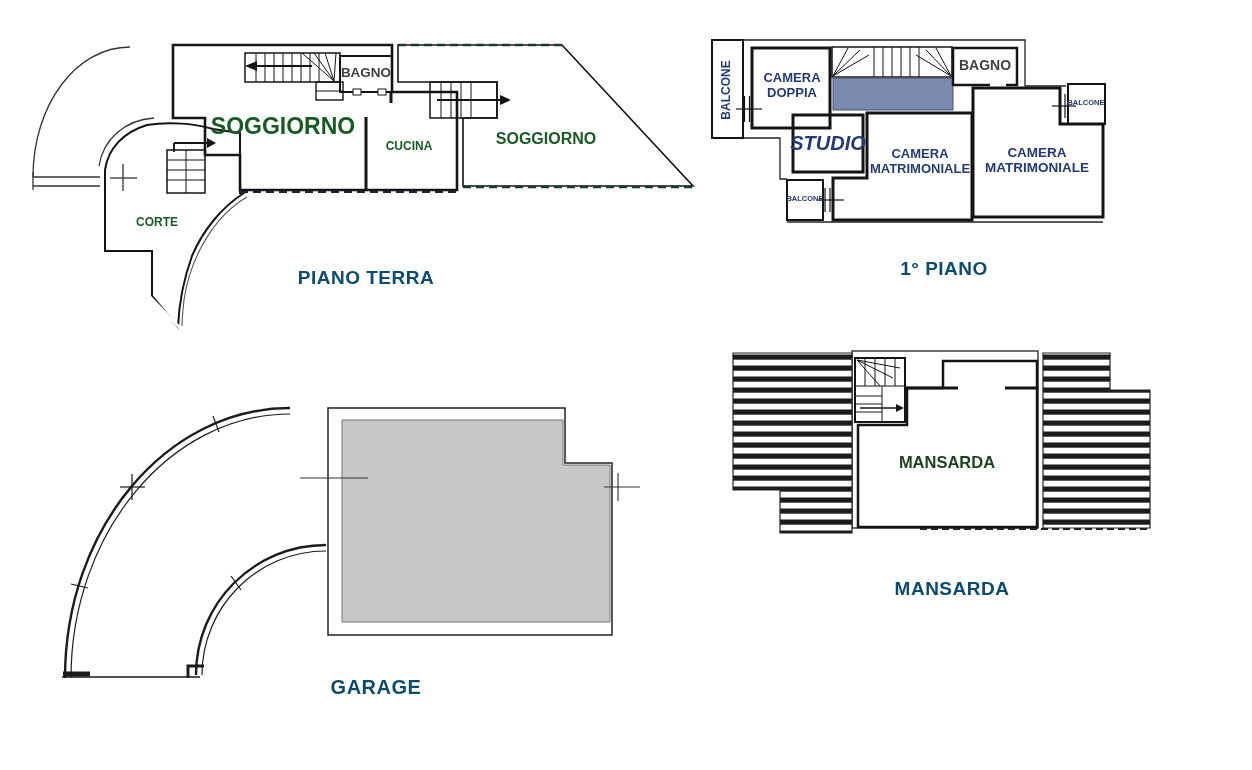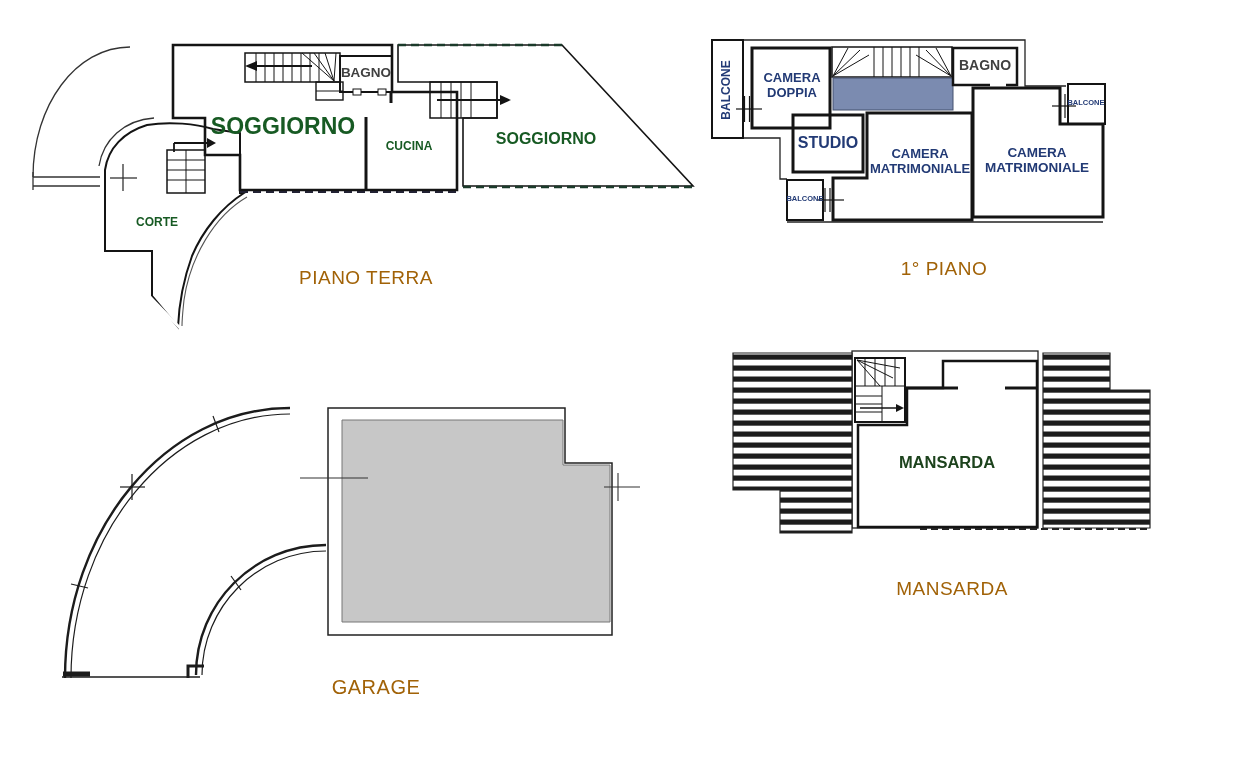--- a/index.html
+++ b/index.html
@@ -16,21 +16,21 @@
   .f-gy{fill:#c7c7c7;}          
   .f-wh{fill:#ffffff;}
   .s-wall{stroke:#141414;fill:none;}
   
   .lbl{position:absolute;transform:translate(-50%,-50%);white-space:nowrap;
        font-weight:bold;text-align:center;line-height:1.12;}
   .lbl.wrap{white-space:normal;}
   .t-green{color:#175a23;}
   .t-navy{color:#223a75;}
   .t-maroon{color:#404040;}
-  .t-black{color:#a16207;font-weight:400;letter-spacing:0.5px;}
+  .t-black{color:#0c4a6e;font-weight:700;letter-spacing:0.5px;}
   .rot{transform:translate(-50%,-50%) rotate(-90deg);}
 </style>
 </head>
 <body>
 
 <div id="stage">
 
 <svg id="plan-svg" width="1252" height="770" viewBox="0 0 1252 770">
   <defs>
     <pattern id="hatch" width="11" height="11" patternUnits="userSpaceOnUse">
@@ -232,21 +232,21 @@
 </svg>
 
   <div class="lbl t-green" style="left:283px;top:127px;font-size:23px;">SOGGIORNO</div>
   <div class="lbl t-green" style="left:409px;top:147px;font-size:12px;">CUCINA</div>
   <div class="lbl t-maroon" style="left:366px;top:73px;font-size:13.5px;">BAGNO</div>
   <div class="lbl t-green" style="left:546px;top:139px;font-size:16px;">SOGGIORNO</div>
   <div class="lbl t-green" style="left:157px;top:223px;font-size:12px;">CORTE</div>
   <div class="lbl t-black" style="left:366px;top:278px;font-size:19px;">PIANO TERRA</div>
 
   <div class="lbl wrap t-navy" style="left:792px;top:86px;font-size:13px;width:88px;">CAMERA DOPPIA</div>
-  <div class="lbl t-navy" style="left:828px;top:143px;font-size:16px;">STUDIO</div>
+  <div class="lbl t-navy" style="left:828px;top:143px;font-size:20px;font-style:italic;">STUDIO</div>
   <div class="lbl wrap t-navy" style="left:920px;top:162px;font-size:13px;width:112px;">CAMERA MATRIMONIALE</div>
   <div class="lbl wrap t-navy" style="left:1037px;top:160px;font-size:13.5px;width:128px;">CAMERA MATRIMONIALE</div>
   <div class="lbl t-maroon" style="left:985px;top:66px;font-size:14px;">BAGNO</div>
   <div class="lbl rot t-navy" style="left:727px;top:90px;font-size:12px;">BALCONE</div>
   <div class="lbl t-navy" style="left:1086px;top:103px;font-size:7.5px;">BALCONE</div>
   <div class="lbl t-navy" style="left:805px;top:199px;font-size:7.5px;">BALCONE</div>
   <div class="lbl t-black" style="left:944px;top:269px;font-size:19px;">1° PIANO</div>
 
   <div class="lbl" style="left:947px;top:462px;font-size:16.5px;color:#1d431d;">MANSARDA</div>
   <div class="lbl t-black" style="left:952px;top:589px;font-size:19px;">MANSARDA</div>

